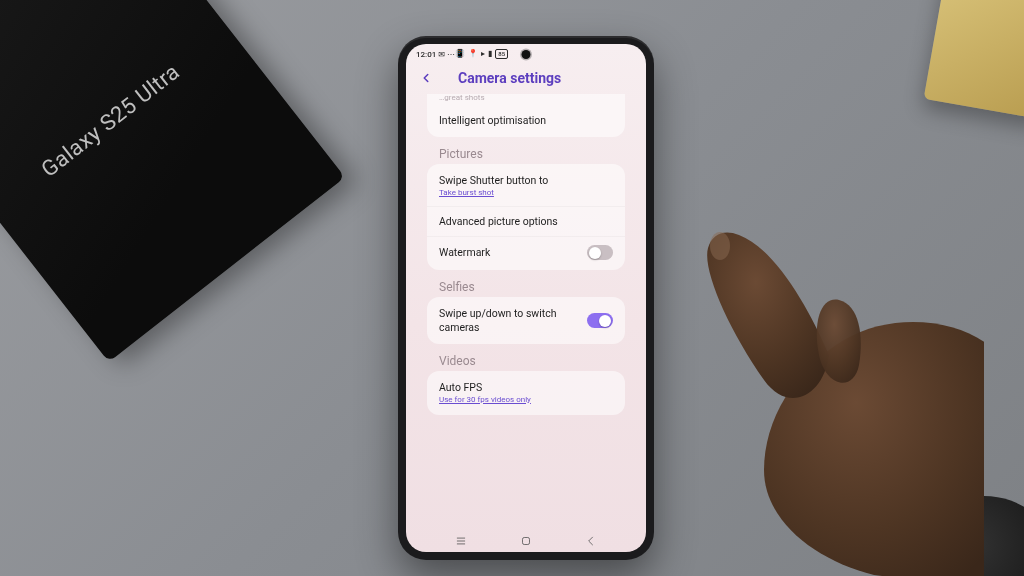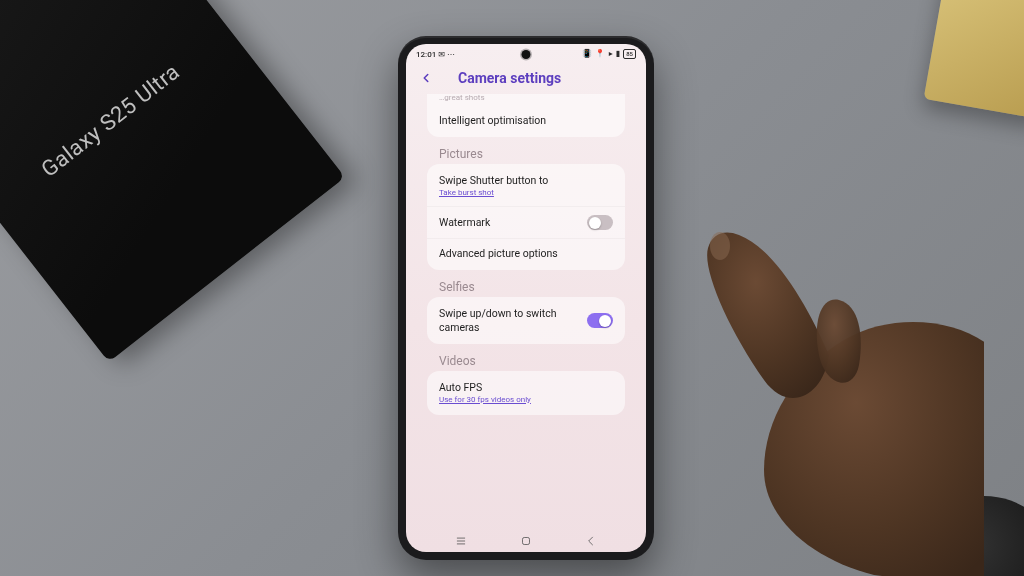--- a/index.html
+++ b/index.html
@@ -72,21 +72,21 @@
     flex-direction: column;
   }
   .camera-hole {
     position: absolute; top: 6px; left: 50%; transform: translateX(-50%);
     width: 9px; height: 9px; background: #111; border-radius: 50%;
     box-shadow: 0 0 0 1.5px rgba(0,0,0,.25);
     z-index: 5;
   }
   .statusbar {
     height: 20px;
-    display: flex; align-items: center; justify-content: space-between;
+    display: flex; align-items: center; 
     padding: 0 10px;
     font-size: 8px; color: #2b2b2b;
     font-weight: 500;
   }
   .statusbar .right { display: flex; gap: 3px; align-items: center; }
   .statusbar .right span { font-size: 8px; }
 
   .header {
     display: flex; align-items: center; gap: 24px;
     padding: 6px 12px 8px;
@@ -207,28 +207,28 @@
       <div class="section-label">Pictures</div>
       <div class="card">
         <div class="row">
           <div class="lbl">
             <div class="t">Swipe Shutter button to</div>
             <div class="s link">Take burst shot</div>
           </div>
         </div>
         <div class="row">
           <div class="lbl">
+              <div class="t">Advanced picture options</div>
+            </div>
+        </div>
+        <div class="row">
+          <div class="lbl">
               <div class="t">Watermark</div>
             </div>
           <div class="toggle"></div>
-        </div>
-        <div class="row">
-          <div class="lbl">
-              <div class="t">Advanced picture options</div>
-            </div>
         </div>
       </div>
 
       <div class="section-label">Selfies</div>
       <div class="card">
         <div class="row">
           <div class="lbl">
               <div class="t">Swipe up/down to switch cameras</div>
             </div>
           <div class="toggle on"></div>

